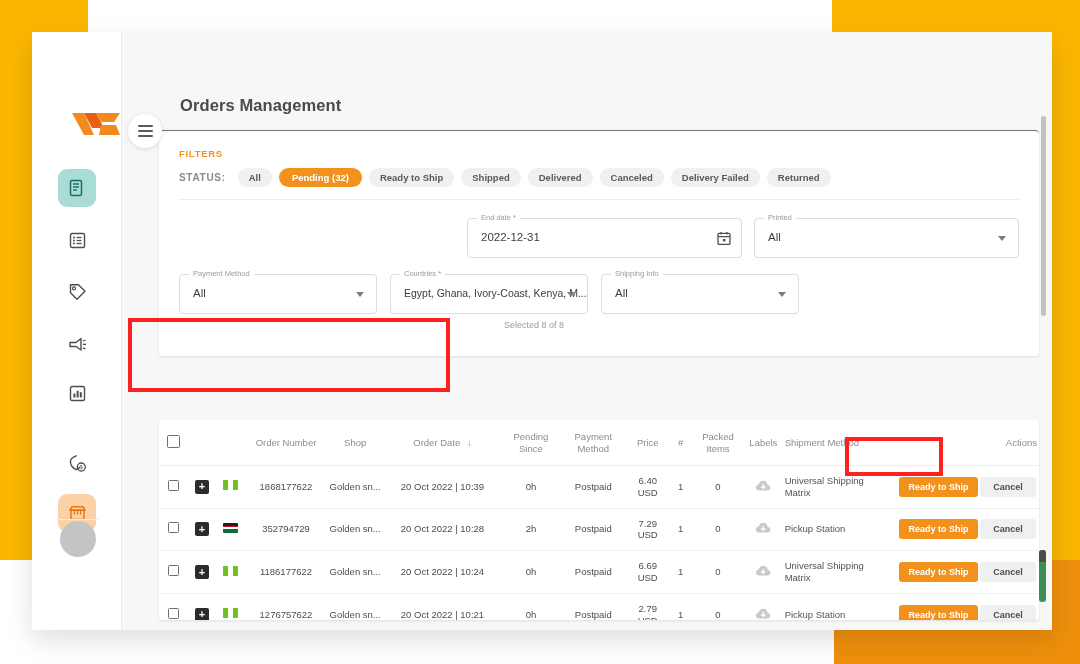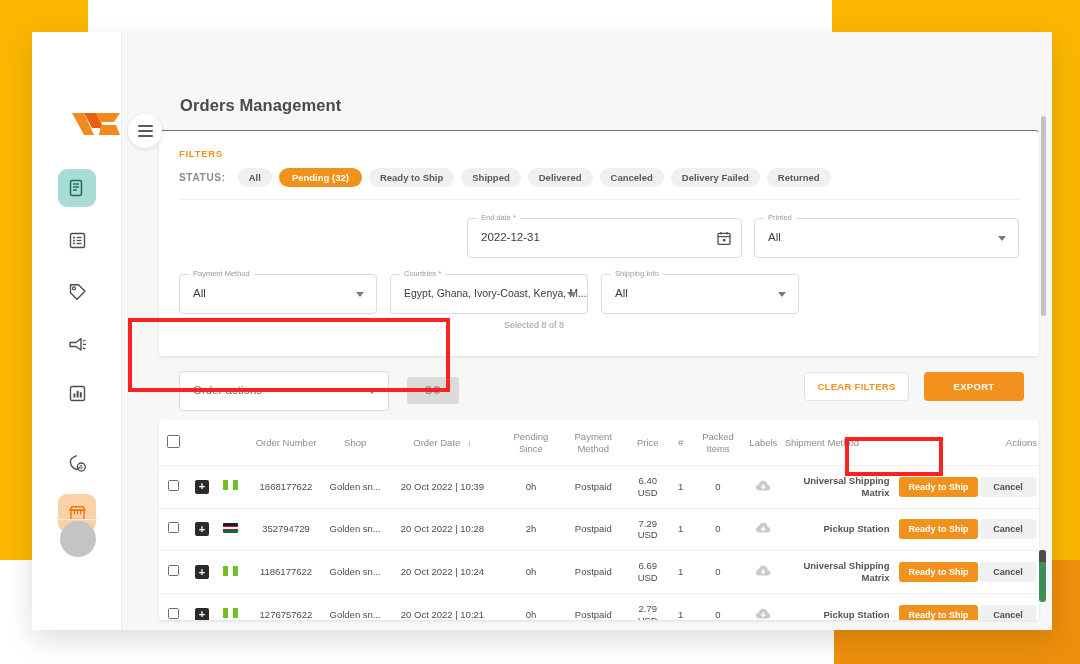--- a/index.html
+++ b/index.html
@@ -189,21 +189,21 @@
     font-size: 11px; line-height: 1; font-weight: bold;
   }
   .flag { display: inline-block; width: 15px; height: 10px; border-radius: 1px; }
   .flag-ng {
     background: linear-gradient(to right,#6FBF1F 0 33%,#FFFFFF 33% 66%,#6FBF1F 66% 100%);
   }
   .flag-ke {
     background: linear-gradient(to bottom,#1F1F1F 0 26%,#C8102E 26% 42%,
                 #FFFFFF 42% 58%,#C8102E 58% 74%,#0A6B33 74% 100%);
   }
-  .ship-text { text-align: right; color: #545454; font-weight: bold; }
+  .ship-text { text-align: left; color: #545454; }
   .btn-ready {
     display: inline-flex; align-items: center; justify-content: center;
     height: 20px; padding: 0 9px; background: #F2921D; color: #FFFFFF;
     border: none; border-radius: 3px; font-size: 9px; font-weight: bold;
     white-space: nowrap;
   }
   .btn-cancel {
     display: inline-flex; align-items: center; justify-content: center;
     height: 20px; padding: 0 13px; background: #F0F0F0; color: #4D4D4D;
     border: none; border-radius: 3px; font-size: 9px; font-weight: bold;
@@ -387,29 +387,20 @@
         <div class="field" style="left:442px; top:56px; width:198px;">
           <span class="lbl">Shipping Info</span>
           <span class="val">All</span>
           <span class="caret"></span>
         </div>
 
         <div class="selected-note" style="left:345px; top:102px;text-align:center;">Selected 8 of 8</div>
       </div>
     </section>
 
-    <section id="actions-bar">
-      <div class="field" id="order-actions-field">
-        <span class="val" style="color:#6E6E6E">Order actions</span>
-        <span class="caret"></span>
-      </div>
-      <button id="go-btn">GO</button>
-      <button id="clear-filters-btn">CLEAR FILTERS</button>
-      <button id="export-btn">EXPORT</button>
-    </section>
 
     <section id="table-card">
       <table>
         <thead>
           <tr>
             <th style="width:26px">
               <span class="cb" style="width:13px;height:13px"></span>
             </th>
             <th style="width:24px"></th>
             <th style="width:26px"></th>

